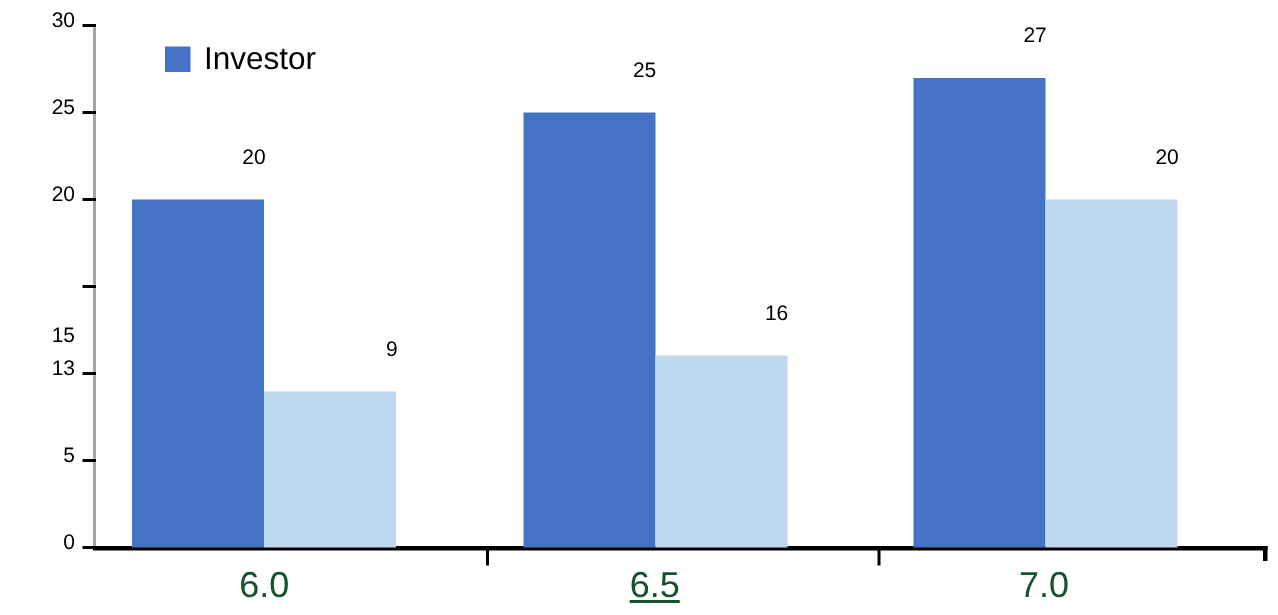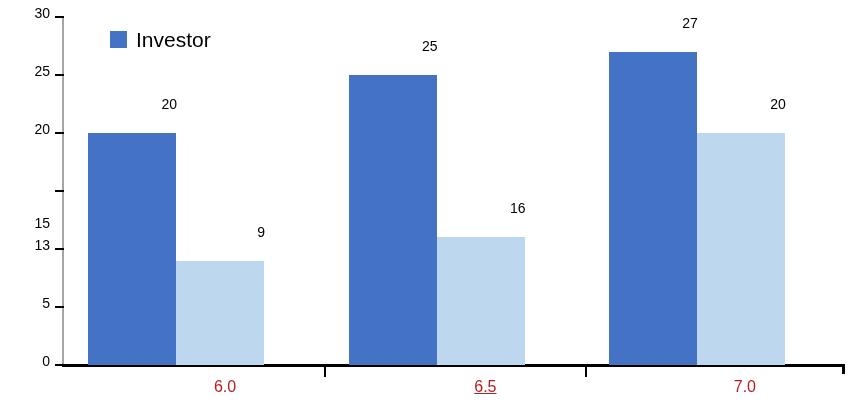--- a/index.html
+++ b/index.html
@@ -64,23 +64,23 @@
     position: absolute;
     top: 366px;
     width: 2px;
     height: 11px;
     background: #000000;
   }
   .x-tick-label {
     position: absolute;
     top: 379px;
     width: 120px;
-    text-align: right;
-    font-size: 16px;
-    color: #b91c1c;
+    text-align: center;
+    font-size: 24px;
+    color: #14532d;
     line-height: 1;
   }
 
   
   .bar {
     position: absolute;
     bottom: 45px;   
   }
   .bar.investor { background: #4472c4; }
   .bar.second-home { background: #bdd7ee; }

